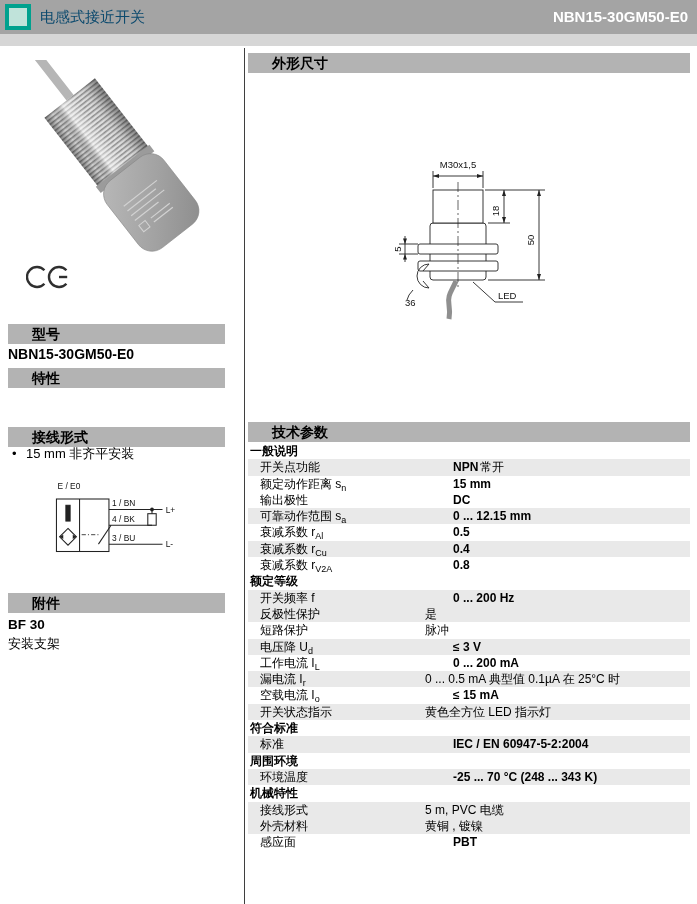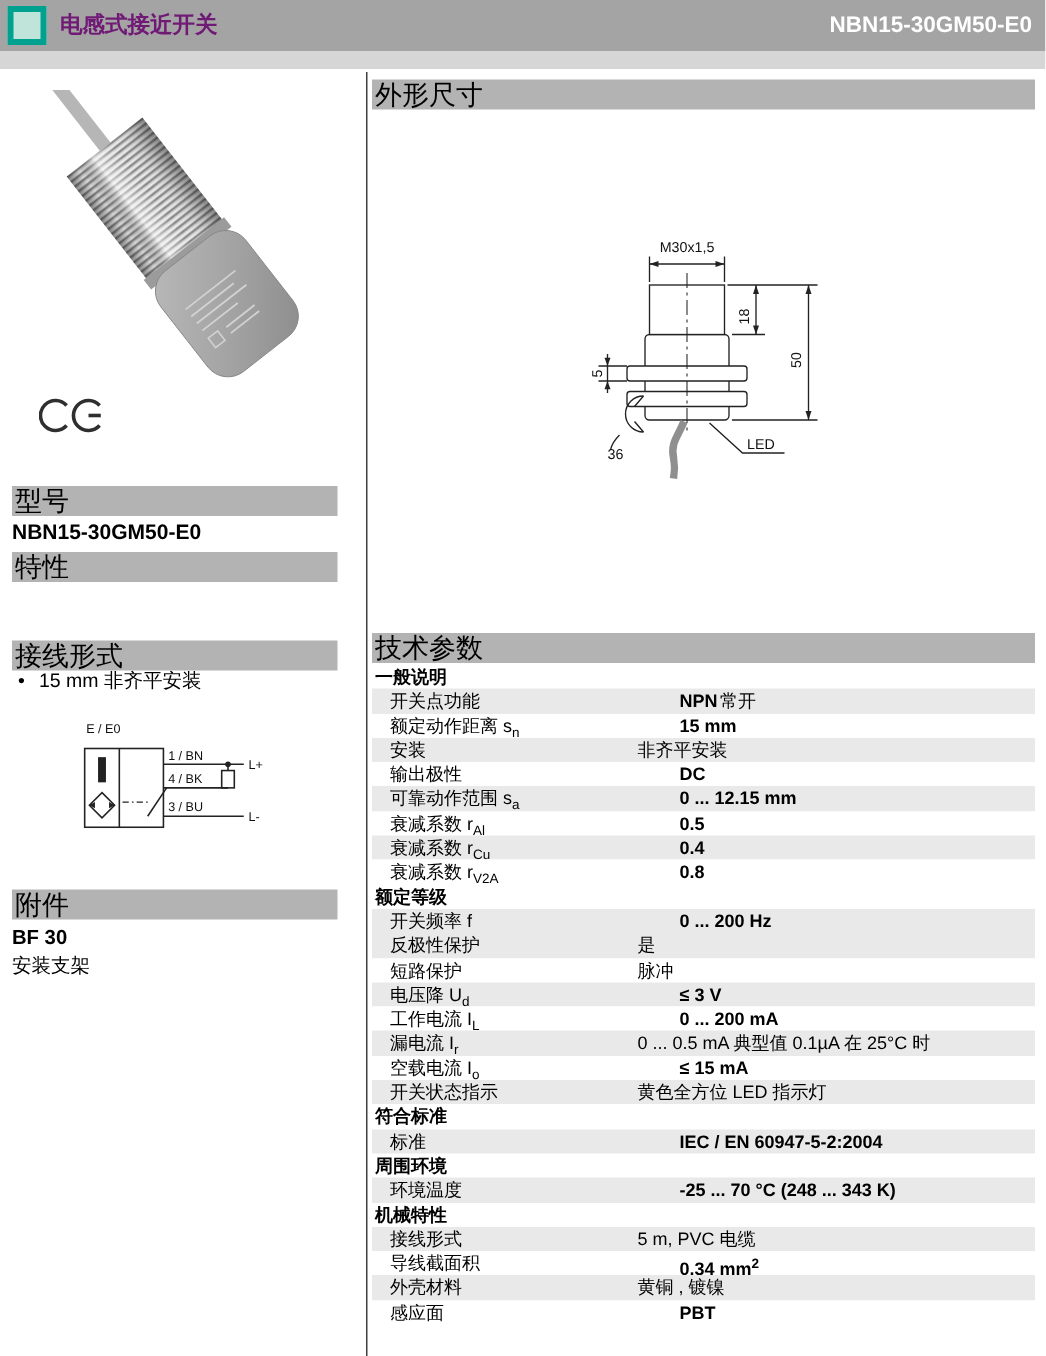--- a/index.html
+++ b/index.html
@@ -6,25 +6,25 @@
   body{
     width:697px;height:904px;position:relative;overflow:hidden;
     background:#ffffff;
     font-family:"Liberation Sans","DejaVu Sans",sans-serif;
     color:#000;
   }
   .abs{position:absolute;}
   
   .topbar{left:0;top:0;width:697px;height:34px;background:#a4a4a4;}
   .topbar-icon{left:5px;top:4px;width:18px;height:18px;border:4px solid #00a18e;background:#c0e3da;}
-  .topbar-title{left:40px;top:0;height:34px;line-height:34px;color:#701a75;font-weight:bold;font-size:15px;}
+  .topbar-title{left:40px;top:0;height:34px;line-height:34px;color:#0c4a6e;font-weight:normal;font-size:15px;}
   .topbar-model{right:9px;top:0;height:34px;line-height:34px;color:#fff;font-weight:bold;font-size:15px;}
   .substrip{left:0;top:34px;width:697px;height:12px;background:#d6d6d6;}
   
-  .secbar{height:20px;line-height:20px;background:#b3b3b3;font-weight:normal;font-size:18px;padding-left:2px;box-sizing:border-box;}
+  .secbar{height:20px;line-height:20px;background:#b3b3b3;font-weight:bold;font-size:14px;padding-left:24px;box-sizing:border-box;}
   .secbar.left{left:8px;width:217px;}
   .secbar.right{left:248px;width:442px;}
   .divider{left:244px;top:48px;width:1px;height:856px;background:#3f3f3f;}
   
   .model-value{left:8px;top:346px;font-weight:bold;font-size:14px;}
   .features{left:8px;top:390px;width:217px;font-size:13px;margin-top:37px;}
   .features li{list-style:none;margin:0 0 3px 0;padding-left:18px;position:relative;line-height:16px;}
   .features li::before{content:"•";position:absolute;left:4px;top:0;}
   .features ul{margin:0;padding:0;}
   .acc-model{left:8px;top:617px;font-weight:bold;font-size:13.5px;}
@@ -206,24 +206,20 @@
     <div class="thead">一般说明</div>
     <div class="trow shaded">
       <span class="tlabel">开关点功能</span>
       <span class="tvalue latin">NPN</span>
       <span class="tvalue v2">常开</span>
     </div>
     <div class="trow">
       <span class="tlabel">额定动作距离  s<sub>n</sub></span>
       <span class="tvalue latin">15 mm</span>
     </div>
-    <div class="trow shaded">
-      <span class="tlabel">安装</span>
-      <span class="tvalue">非齐平安装</span>
-    </div>
     <div class="trow">
       <span class="tlabel">输出极性</span>
       <span class="tvalue latin">DC</span>
     </div>
     <div class="trow shaded">
       <span class="tlabel">可靠动作范围 s<sub>a</sub></span>
       <span class="tvalue latin">0 ... 12.15 mm</span>
     </div>
     <div class="trow">
       <span class="tlabel">衰减系数 r<sub>Al</sub></span>
@@ -278,24 +274,20 @@
     <div class="thead">周围环境</div>
     <div class="trow shaded">
       <span class="tlabel">环境温度</span>
       <span class="tvalue latin">-25 ... 70 °C (248 ... 343 K)</span>
     </div>
     <div class="thead">机械特性</div>
     <div class="trow shaded">
       <span class="tlabel">接线形式</span>
       <span class="tvalue">5 m, PVC 电缆</span>
     </div>
-    <div class="trow">
-      <span class="tlabel">导线截面积</span>
-      <span class="tvalue latin">0.34 mm<sup>2</sup></span>
-    </div>
     <div class="trow shaded">
       <span class="tlabel">外壳材料</span>
       <span class="tvalue">黄铜 , 镀镍</span>
     </div>
     <div class="trow">
       <span class="tlabel">感应面</span>
       <span class="tvalue latin">PBT</span>
     </div>
   </div>
 

